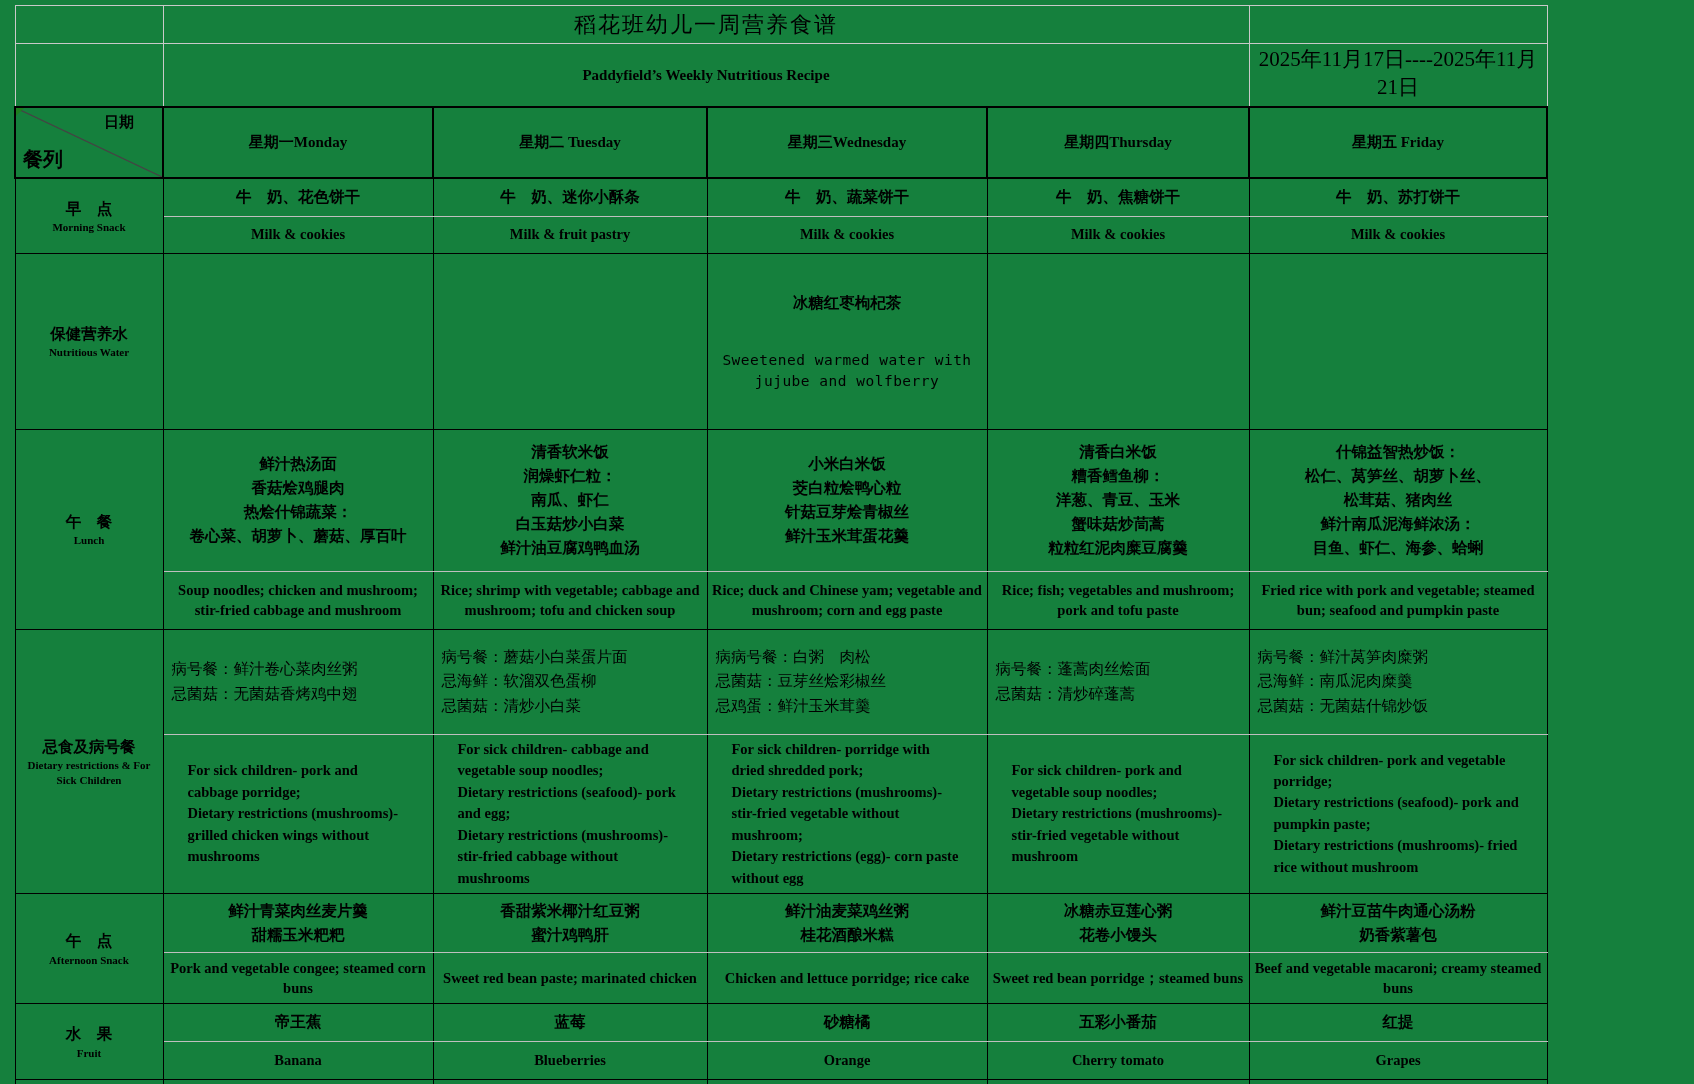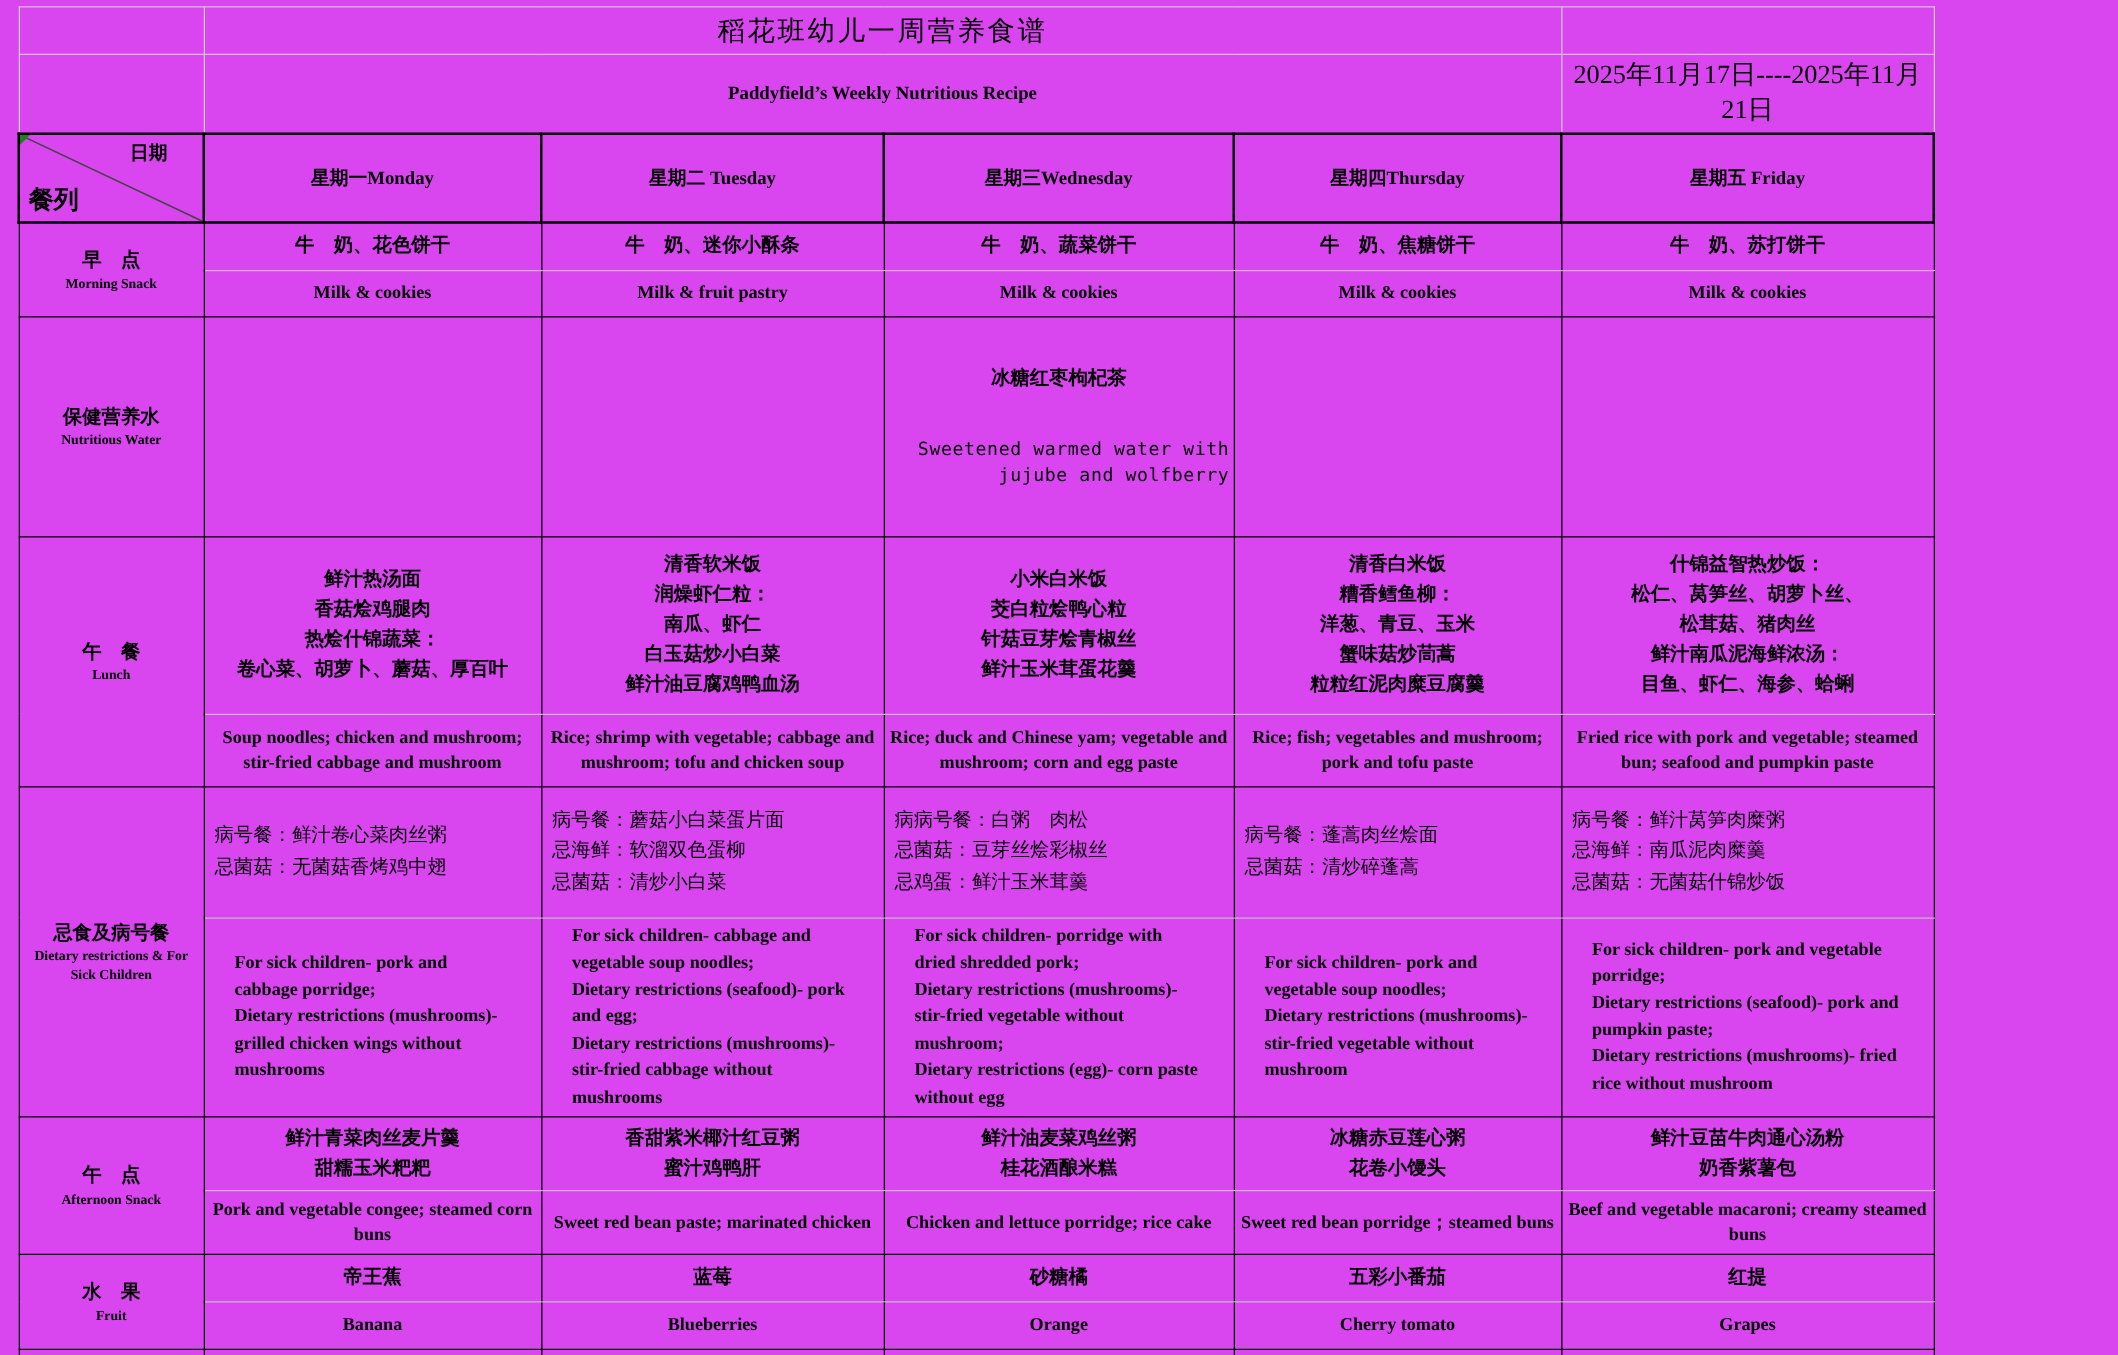--- a/index.html
+++ b/index.html
@@ -1,16 +1,16 @@
 <!DOCTYPE html>
 <html><head>
 <meta charset="utf-8">
 <style>
   html,body{margin:0;padding:0;background:#ffffff;}
-  .canvas{position:relative;width:1694px;height:1084px;background:#d946ef;overflow:hidden;
+  .canvas{position:relative;width:1694px;height:1084px;background:#15803d;overflow:hidden;
           font-family:"Liberation Serif","DejaVu Serif",serif;color:#000;}
   table.menu{position:absolute;left:14px;top:5px;border-collapse:collapse;table-layout:fixed;width:1532px;}
   td{overflow:hidden;vertical-align:middle;text-align:center;padding:1px 3px;}
 
   
   tr.r-top td{border:1px solid #c9c9c9;}
   .title-cell{font-size:22px;letter-spacing:2px;font-weight:400;}
   .subtitle-cell{font-size:15px;font-weight:700;}
   .date-cell{font-size:21px;vertical-align:bottom;padding-bottom:5px;}
 
@@ -26,21 +26,21 @@
   .lab-en{font-size:11px;font-weight:700;line-height:1.35;}
 
   .cnc{font-size:15.5px;font-weight:700;line-height:1.55;white-space:pre-wrap;}
   .enc{font-size:14.5px;font-weight:700;line-height:1.4;white-space:pre-wrap;}
   td.lunch-cn{line-height:1.55;}
   td.diet-cn{font-weight:400;text-align:left;padding:4px 8px;font-size:15.5px;line-height:1.6;}
   td.diet-en{text-align:left;padding:4px 24px;line-height:1.48;}
   td.water-cell{white-space:pre-wrap;}
   .water-cn{font-size:15.5px;font-weight:700;line-height:1.5;}
   .water-en{font-family:"DejaVu Sans Mono","Liberation Mono",monospace;font-size:14.5px;font-weight:500;
-            line-height:1.45;letter-spacing:0.5px;white-space:pre-wrap;text-align:right;}
+            line-height:1.45;letter-spacing:0.5px;white-space:pre-wrap;}
 
   
   td.corner{position:relative;padding:8px;}
   .corner svg{position:absolute;left:0;top:0;width:100%;height:100%;}
   .corner-top{position:absolute;top:5px;right:28px;font-size:15px;font-weight:600;}
   .corner-bot{position:absolute;left:7px;bottom:4px;font-size:20px;font-weight:600;}
   .excel-marker{position:absolute;left:0;top:0;width:0;height:0;
                 border-top:8px solid #1f7e1f;border-right:8px solid transparent;}
 </style>
 </head>

